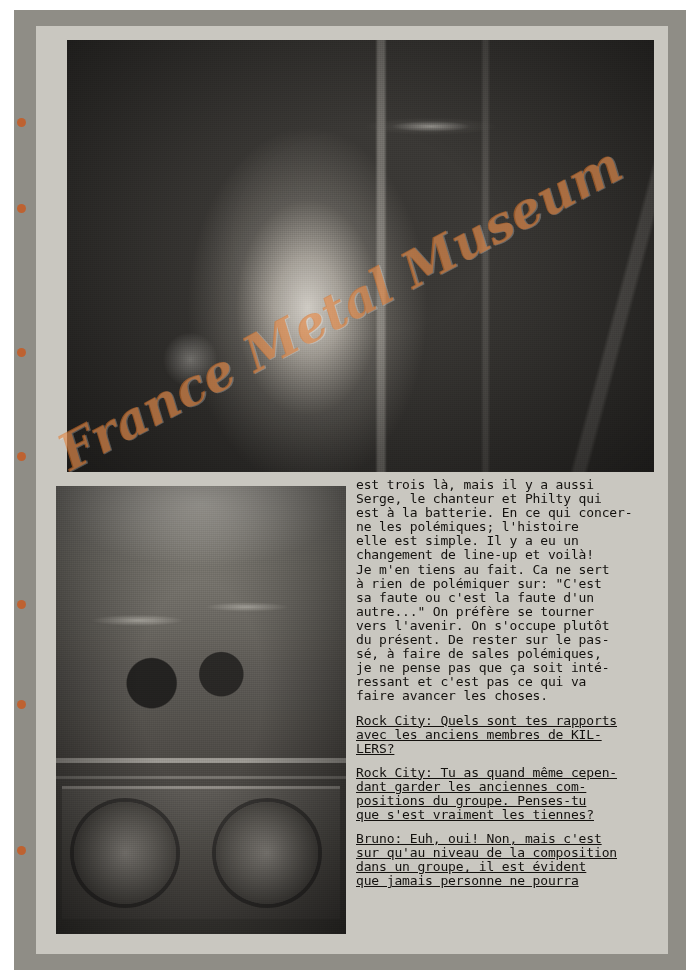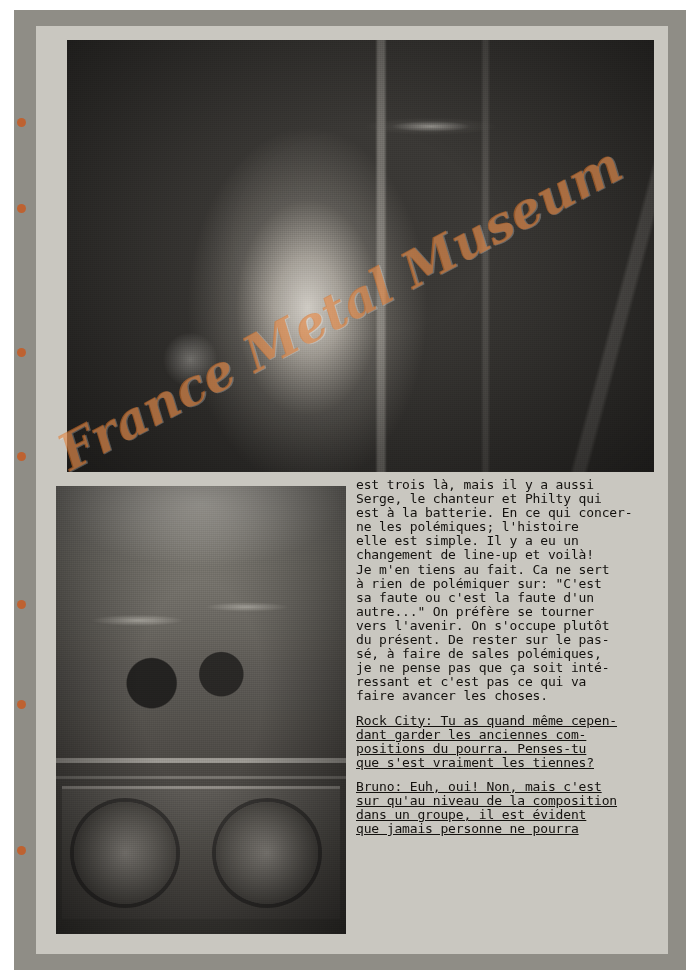--- a/index.html
+++ b/index.html
@@ -219,23 +219,26 @@
 Je m'en tiens au fait. Ca ne sert
 à rien de polémiquer sur: "C'est
 sa faute ou c'est la faute d'un
 autre..." On préfère se tourner
 vers l'avenir. On s'occupe plutôt
 du présent. De rester sur le pas-
 sé, à faire de sales polémiques,
 je ne pense pas que ça soit inté-
 ressant et c'est pas ce qui va
 faire avancer les choses.</p>
+      <p class="para spk">Rock City: Quels sont tes rapports
+avec les anciens membres de KIL-
+LERS?</p>
       <p class="para spk">Rock City: Tu as quand même cepen-
 dant garder les anciennes com-
-positions du pourra. Penses-tu
+positions du groupe. Penses-tu
 que s'est vraiment les tiennes?</p>
       <p class="para spk">Bruno: Euh, oui! Non, mais c'est
 sur qu'au niveau de la composition
 dans un groupe, il est évident
 que jamais personne ne pourra</p>
     </div>
 
   </div>
 
   <div class="watermark">France Metal Museum</div>

